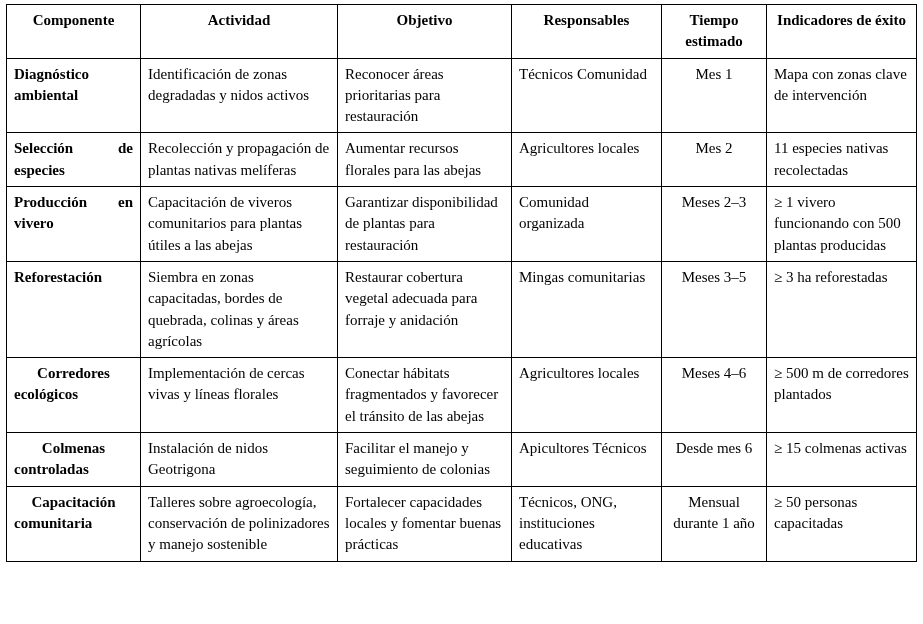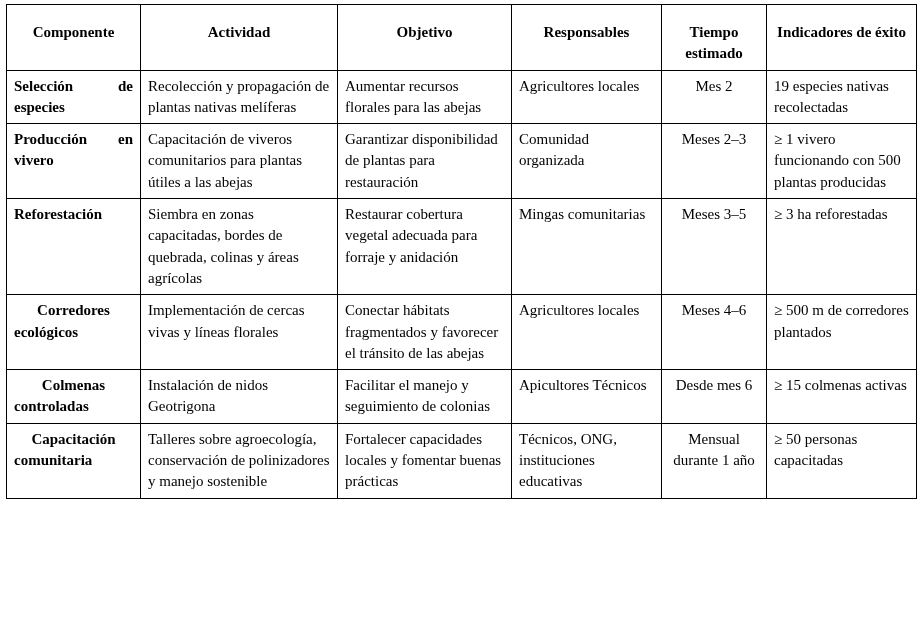--- a/index.html
+++ b/index.html
@@ -33,21 +33,21 @@
   #plan-table td {
     border: 1px solid #000000;
     vertical-align: top;
     font-size: 15px;
     line-height: 1.42;
     padding: 5px 7px 5px 7px;
   }
   #plan-table thead th {
     text-align: center;
     font-weight: bold;
-    padding-top: 17px;
+    padding-top: 5px;
     padding-bottom: 20px;
     white-space: normal;
   }
   #plan-table thead th.h-tiempo,
   #plan-table thead th.h-indicadores {
     padding-bottom: 5px;
   }
   td.cell-componente {
     font-weight: bold;
     text-align: justify;
@@ -87,26 +87,34 @@
       <th class="h-componente">Componente</th>
       <th class="h-actividad">Actividad</th>
       <th class="h-objetivo">Objetivo</th>
       <th class="h-responsables">Responsables</th>
       <th class="h-tiempo">Tiempo estimado</th>
       <th class="h-indicadores">Indicadores de éxito</th>
     </tr>
   </thead>
   <tbody id="table-body">
       <tr>
+        <td class="cell-componente">Diagnóstico ambiental</td>
+        <td class="cell-actividad">Identificación de zonas degradadas y nidos activos</td>
+        <td class="cell-objetivo">Reconocer áreas prioritarias para restauración</td>
+        <td class="cell-responsables">Técnicos Comunidad</td>
+        <td class="cell-tiempo">Mes 1</td>
+        <td class="cell-indicadores">Mapa con zonas clave de intervención</td>
+      </tr>
+      <tr>
         <td class="cell-componente">Selección de especies</td>
         <td class="cell-actividad">Recolección y propagación de plantas nativas melíferas</td>
         <td class="cell-objetivo">Aumentar recursos florales para las abejas</td>
         <td class="cell-responsables">Agricultores locales</td>
         <td class="cell-tiempo">Mes 2</td>
-        <td class="cell-indicadores">19 especies nativas recolectadas</td>
+        <td class="cell-indicadores">11 especies nativas recolectadas</td>
       </tr>
       <tr>
         <td class="cell-componente pad-1">Producción en vivero</td>
         <td class="cell-actividad">Capacitación de viveros comunitarios para plantas útiles a las abejas</td>
         <td class="cell-objetivo">Garantizar disponibilidad de plantas para restauración</td>
         <td class="cell-responsables">Comunidad organizada</td>
         <td class="cell-tiempo">Meses 2–3</td>
         <td class="cell-indicadores">≥ 1 vivero funcionando con 500 plantas producidas</td>
       </tr>
       <tr>

